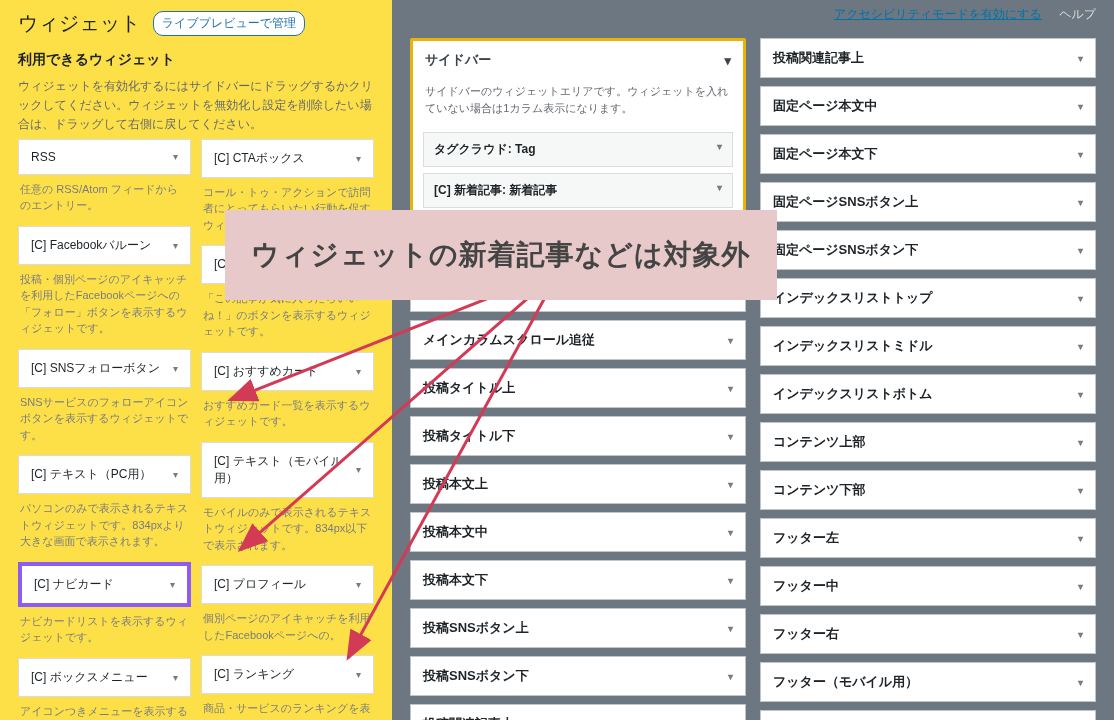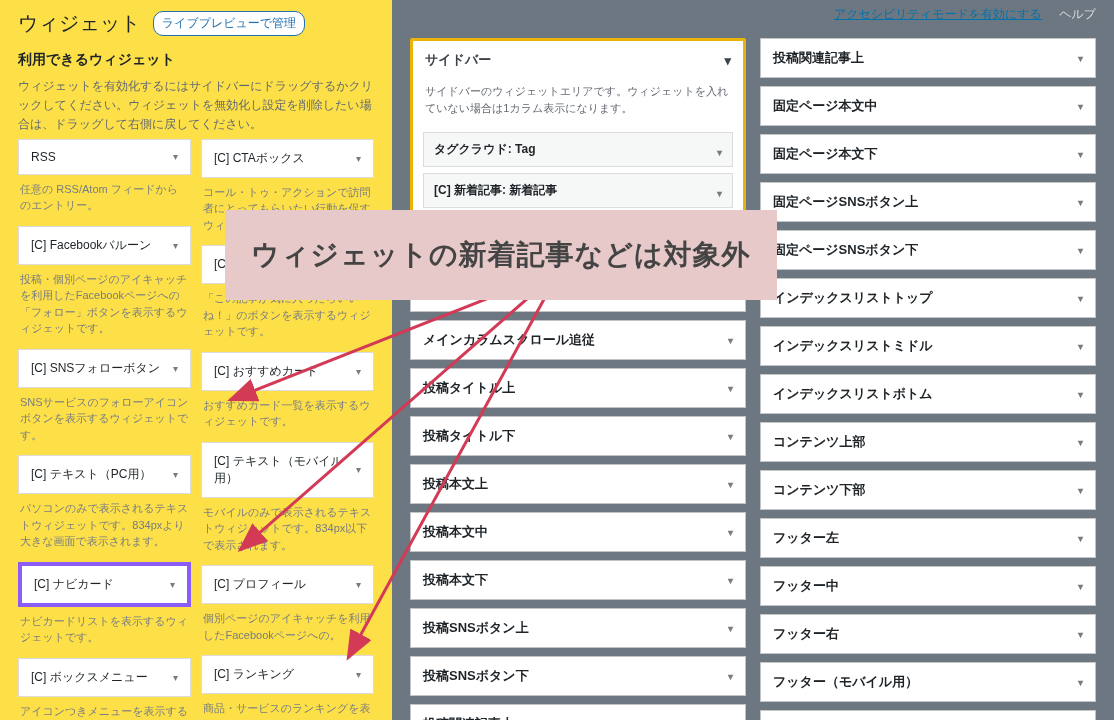--- a/index.html
+++ b/index.html
@@ -176,21 +176,21 @@
     margin: 6px 10px;
     padding: 8px 10px;
     background: #f6f7f7;
     border: 1px solid #dcdcde;
     font-size: 12px;
     font-weight: 600;
     color: #1d2327;
     position: relative;
     display: flex;
     justify-content: space-between;
-    align-items: flex-end;
+    align-items: flex-start;
     gap: 40px;
   }
   .inner-widget .caret { color:#787c82; font-size:10px;}
   .spacer6 { height:6px;}
 
   
   .annotation {
     position: absolute;
     top: 210px;
     left: 225px;

